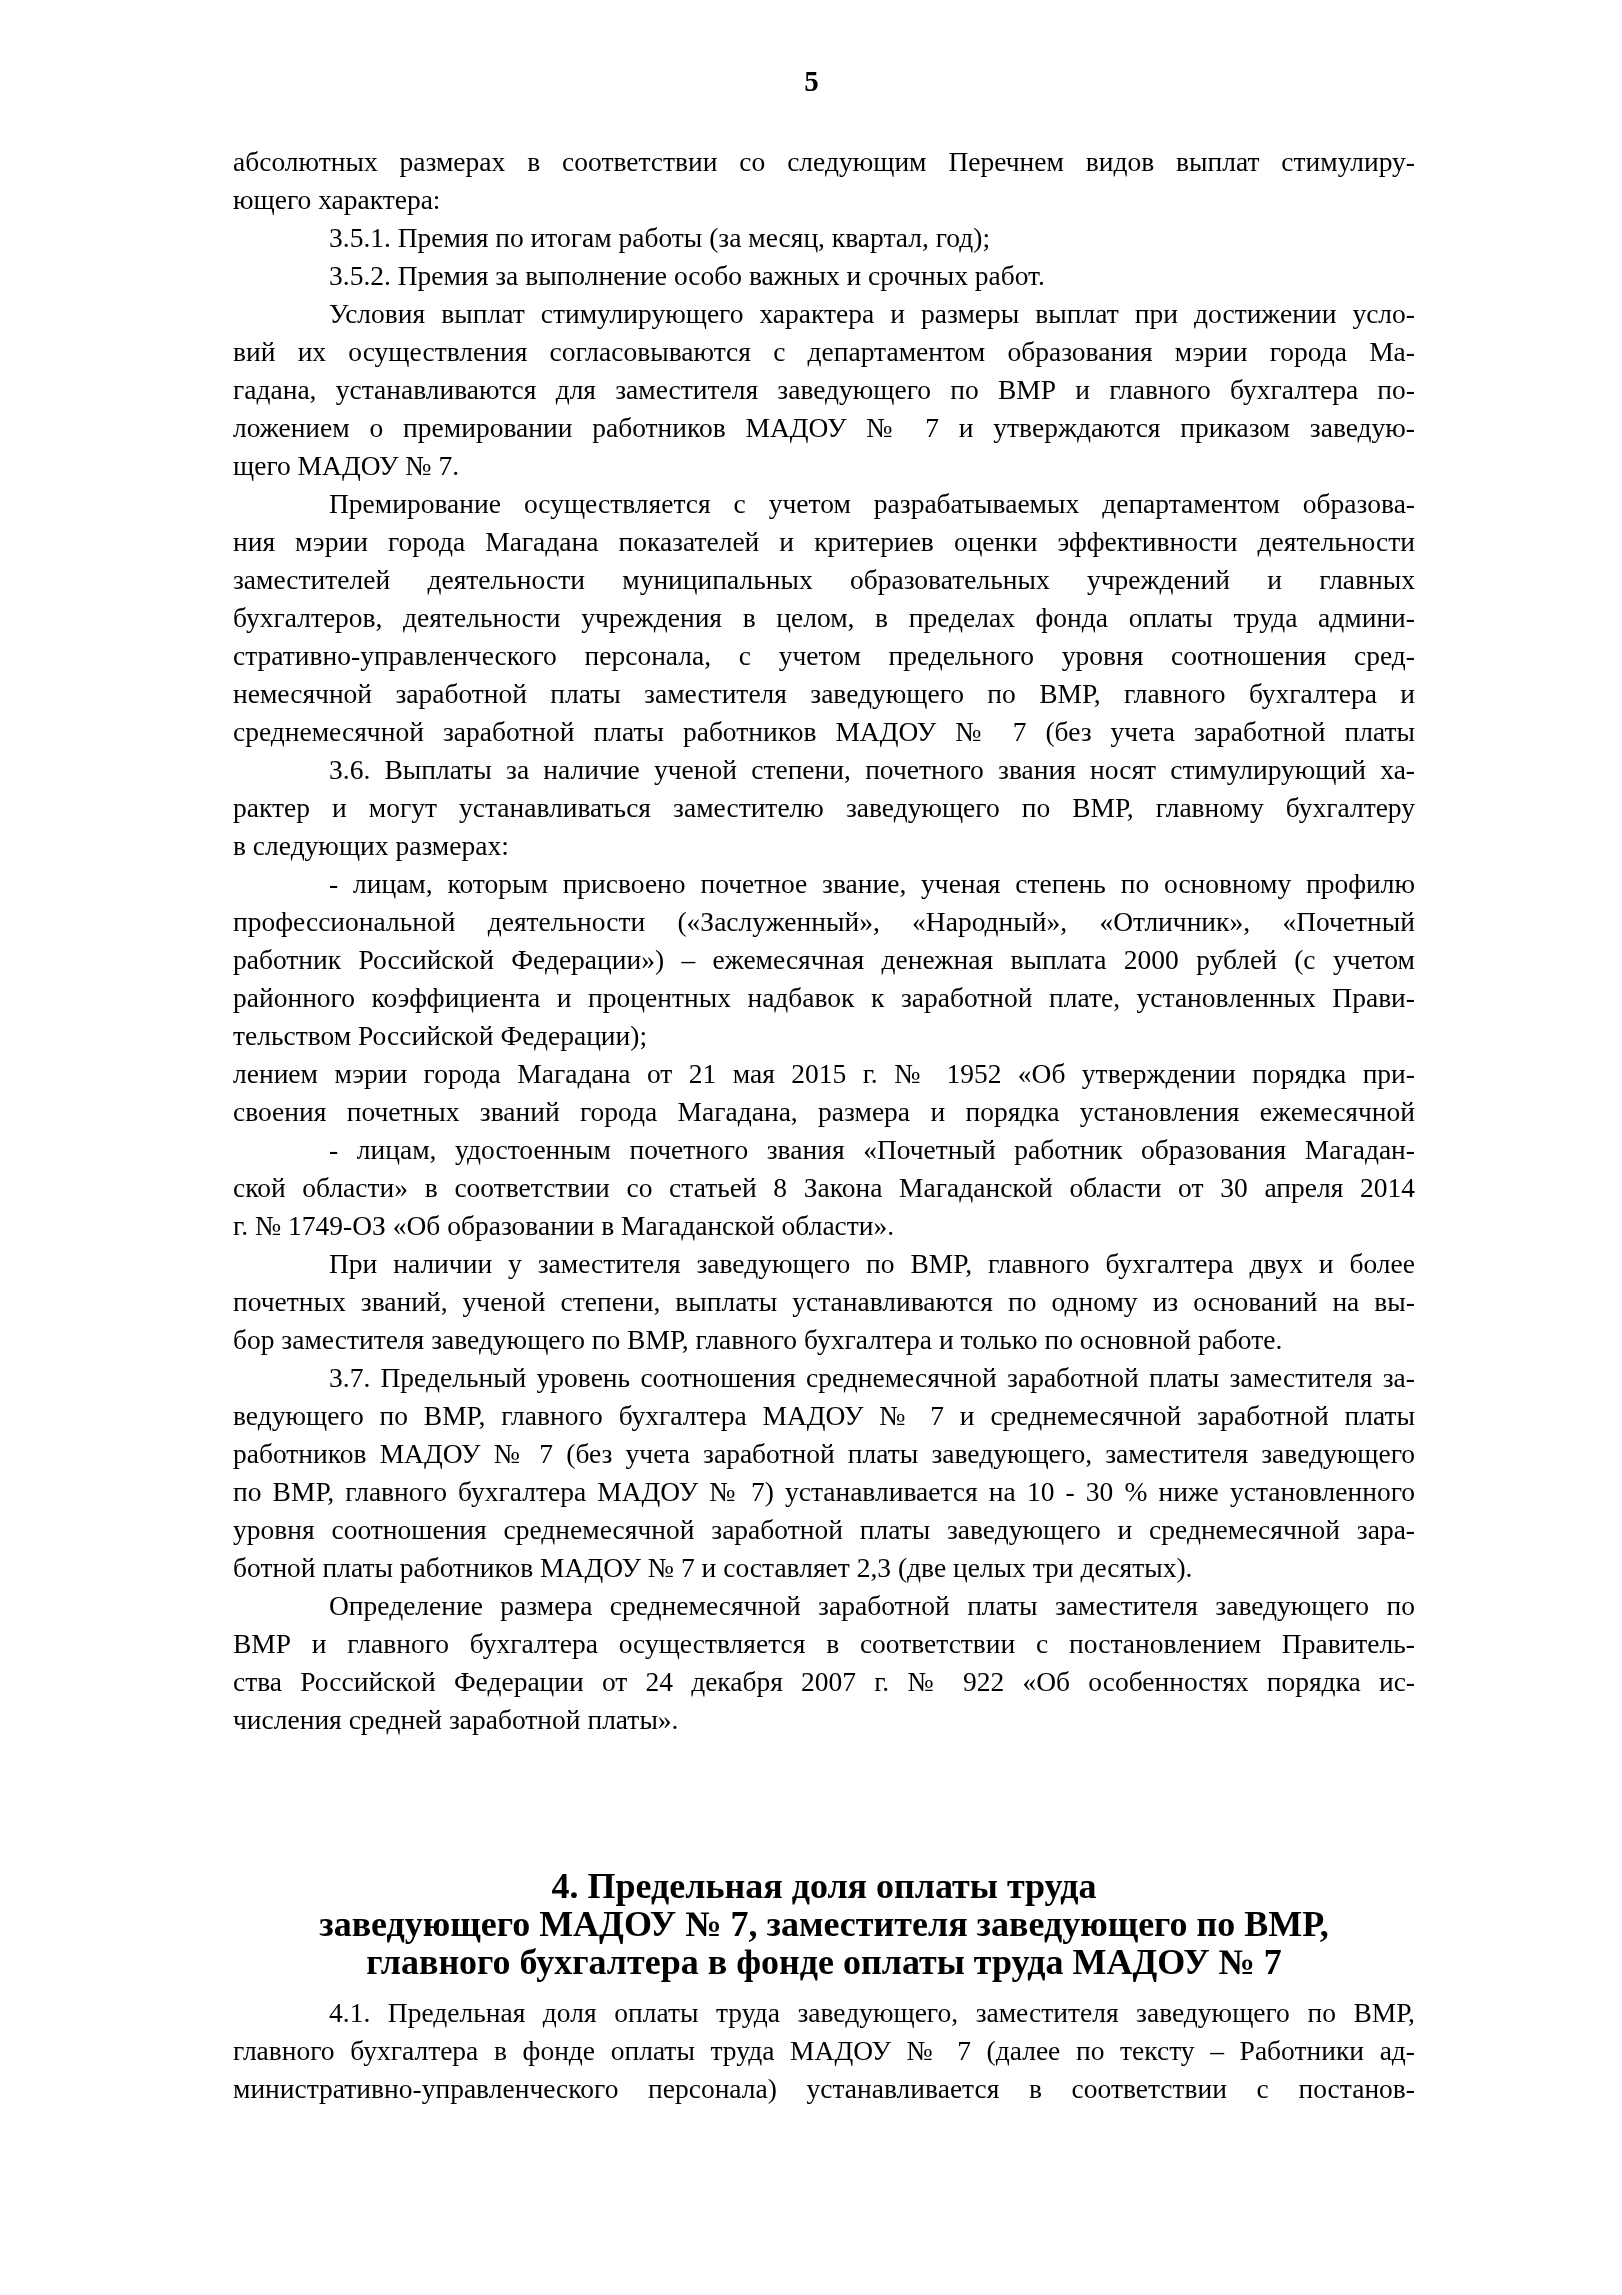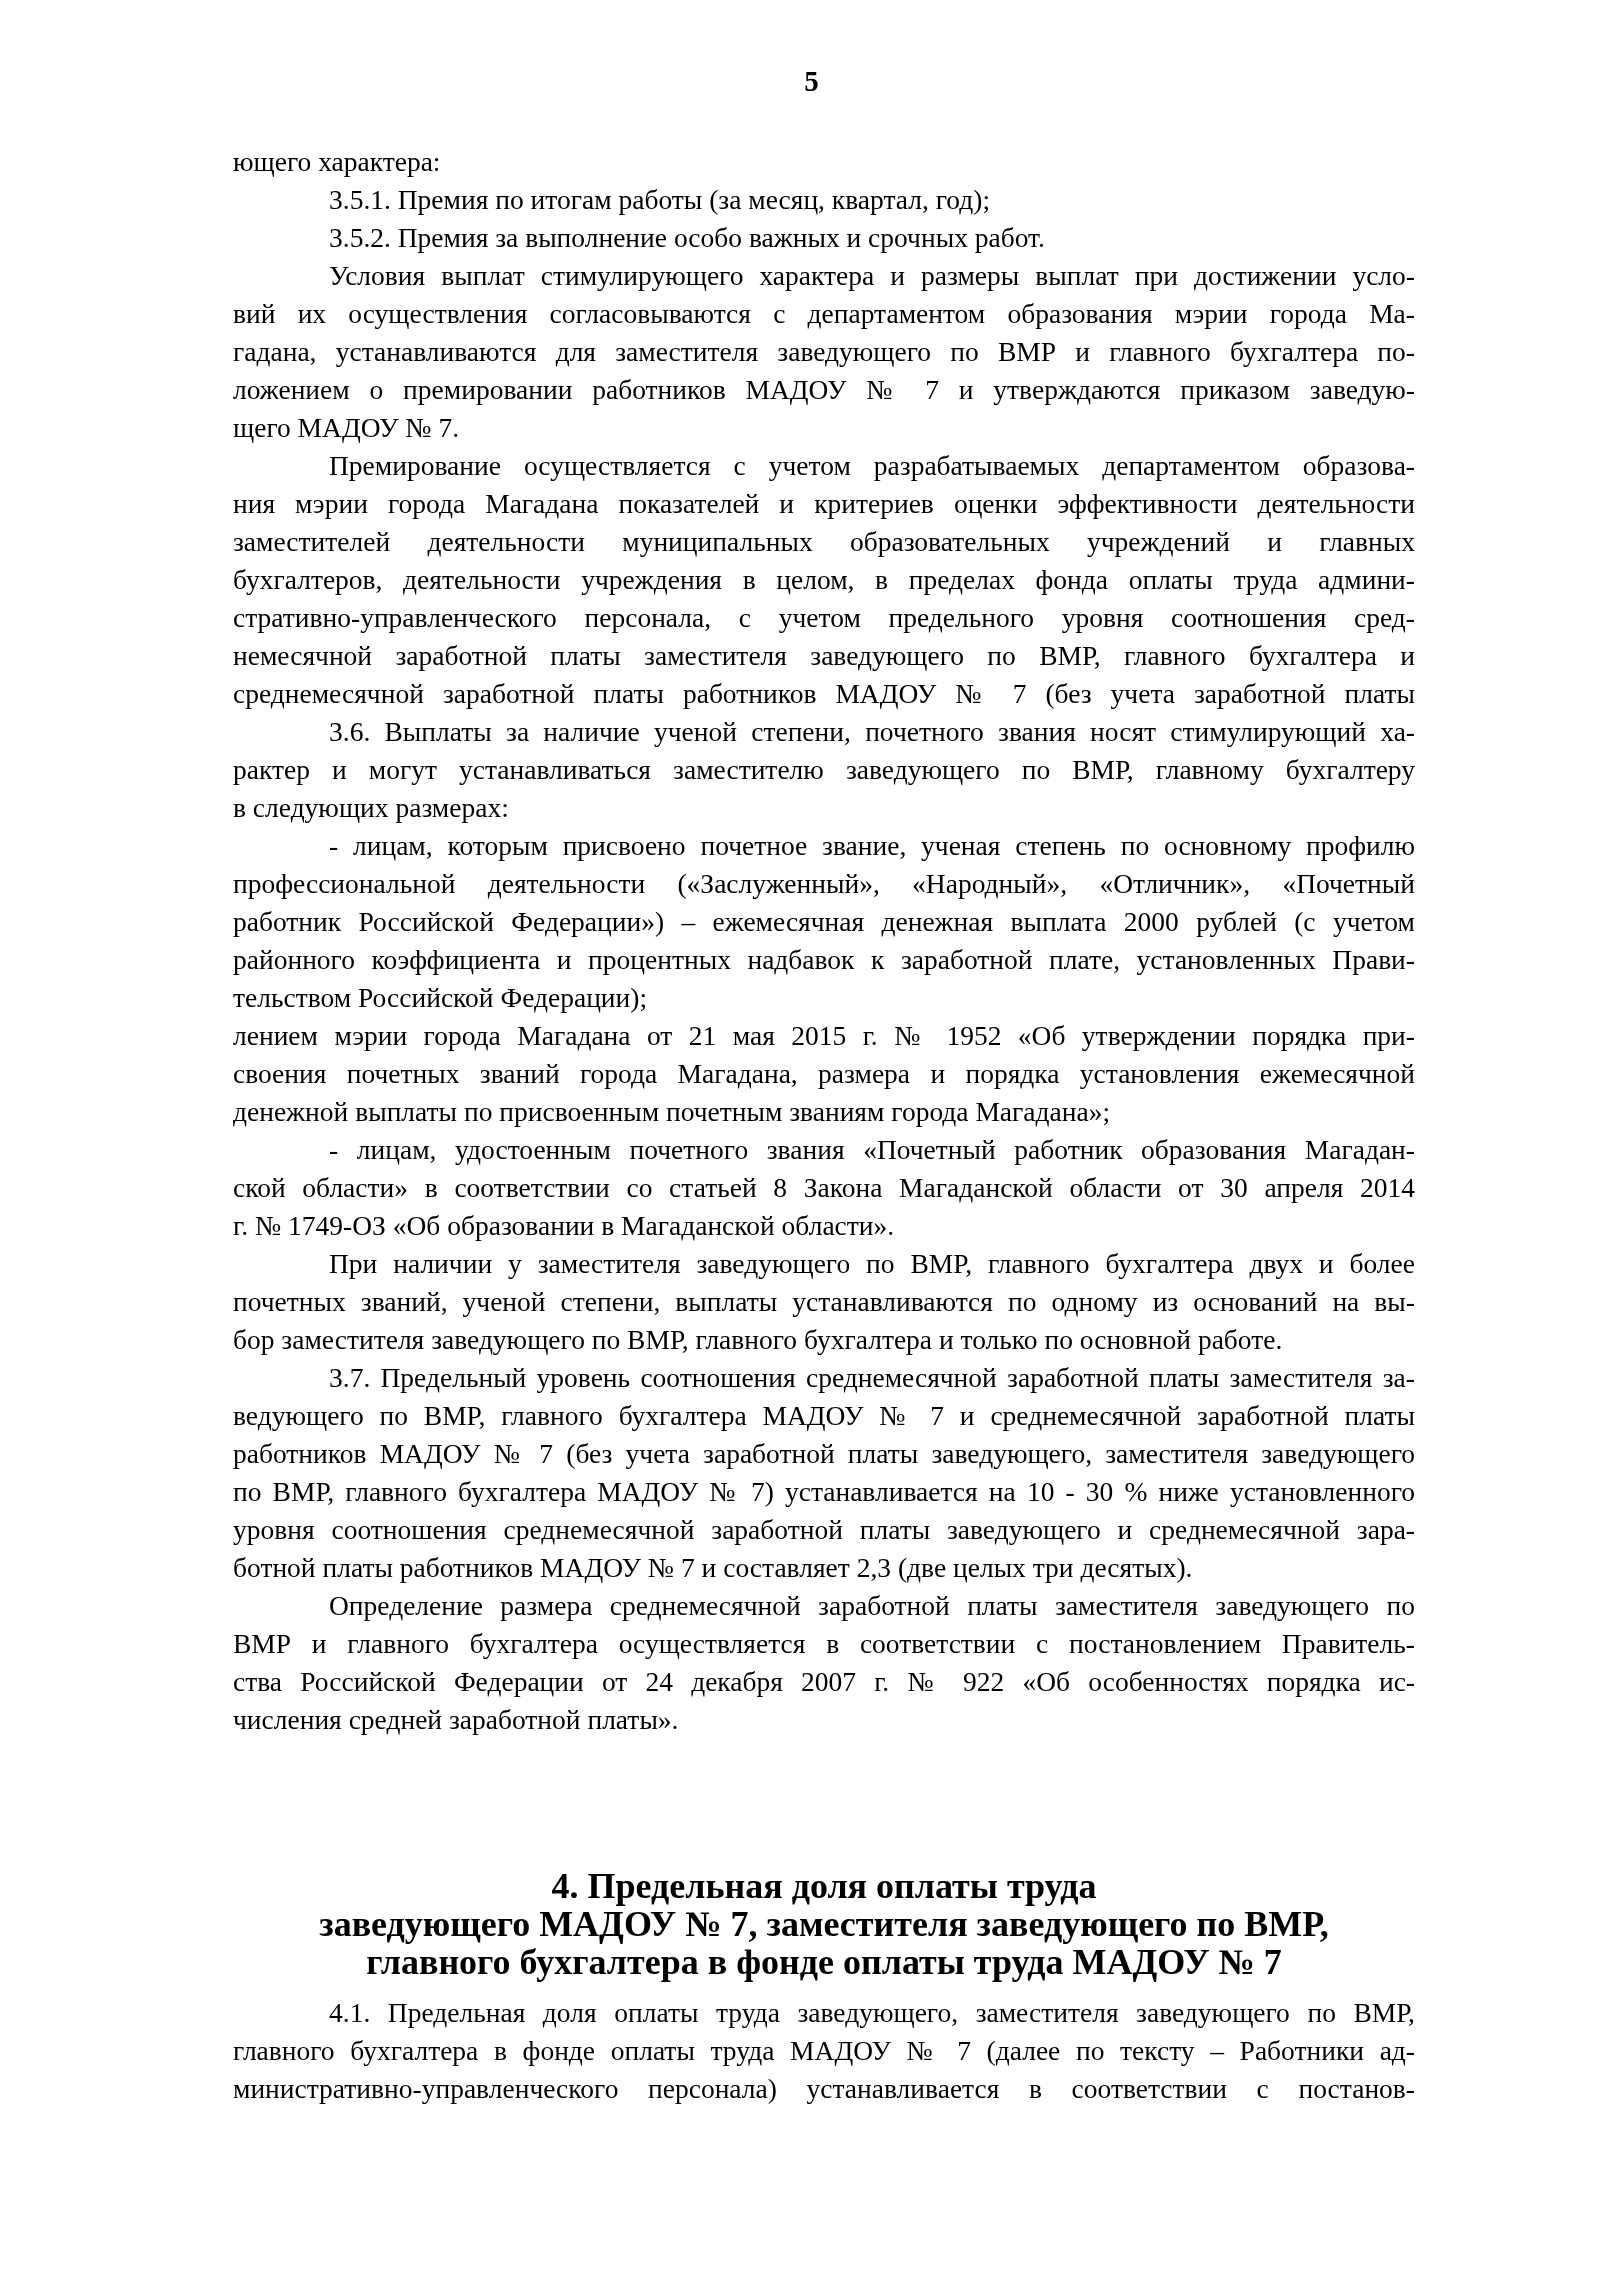--- a/index.html
+++ b/index.html
@@ -59,20 +59,21 @@
     text-align: center;
   }
 </style>
 </head>
 <body>
 
 <div class="page">
   <div class="page-number">5</div>
 
   <div class="textblock" id="cont-body">
+      <div class="line j">абсолютных размерах в соответствии со следующим Перечнем видов выплат стимулиру-</div>
       <div class="line l">ющего характера:</div>
       <div class="line l ind">3.5.1. Премия по итогам работы (за месяц, квартал, год);</div>
       <div class="line l ind">3.5.2. Премия за выполнение особо важных и срочных работ.</div>
       <div class="line j ind">Условия выплат стимулирующего характера и размеры выплат при достижении усло-</div>
       <div class="line j">вий их осуществления согласовываются с департаментом образования мэрии города Ма-</div>
       <div class="line j">гадана, устанавливаются для заместителя заведующего по ВМР и главного бухгалтера по-</div>
       <div class="line j">ложением о премировании работников МАДОУ № 7 и утверждаются приказом заведую-</div>
       <div class="line l">щего МАДОУ № 7.</div>
       <div class="line j ind">Премирование осуществляется с учетом разрабатываемых департаментом образова-</div>
       <div class="line j">ния мэрии города Магадана показателей и критериев оценки эффективности деятельности</div>
@@ -84,21 +85,20 @@
       <div class="line j ind">3.6. Выплаты за наличие ученой степени, почетного звания носят стимулирующий ха-</div>
       <div class="line j">рактер и могут устанавливаться заместителю заведующего по ВМР, главному бухгалтеру</div>
       <div class="line l">в следующих размерах:</div>
       <div class="line j ind">- лицам, которым присвоено почетное звание, ученая степень по основному профилю</div>
       <div class="line j">профессиональной деятельности («Заслуженный», «Народный», «Отличник», «Почетный</div>
       <div class="line j">работник Российской Федерации») – ежемесячная денежная выплата 2000 рублей (с учетом</div>
       <div class="line j">районного коэффициента и процентных надбавок к заработной плате, установленных Прави-</div>
       <div class="line l">тельством Российской Федерации);</div>
       <div class="line j">лением мэрии города Магадана от 21 мая 2015 г. № 1952 «Об утверждении порядка при-</div>
       <div class="line j">своения почетных званий города Магадана, размера и порядка установления ежемесячной</div>
-      <div class="line l">денежной выплаты по присвоенным почетным званиям города Магадана»;</div>
       <div class="line j ind">- лицам, удостоенным почетного звания «Почетный работник образования Магадан-</div>
       <div class="line j">ской области» в соответствии со статьей 8 Закона Магаданской области от 30 апреля 2014</div>
       <div class="line l">г. № 1749-ОЗ «Об образовании в Магаданской области».</div>
       <div class="line j ind">При наличии у заместителя заведующего по ВМР, главного бухгалтера двух и более</div>
       <div class="line j">почетных званий, ученой степени, выплаты устанавливаются по одному из оснований на вы-</div>
       <div class="line l">бор заместителя заведующего по ВМР, главного бухгалтера и только по основной работе.</div>
       <div class="line j ind">3.7. Предельный уровень соотношения среднемесячной заработной платы заместителя за-</div>
       <div class="line j">ведующего по ВМР, главного бухгалтера МАДОУ № 7 и среднемесячной заработной платы</div>
       <div class="line j">работников МАДОУ № 7 (без учета заработной платы заведующего, заместителя заведующего</div>
       <div class="line j">по ВМР, главного бухгалтера МАДОУ № 7) устанавливается на 10 - 30 % ниже установленного</div>

